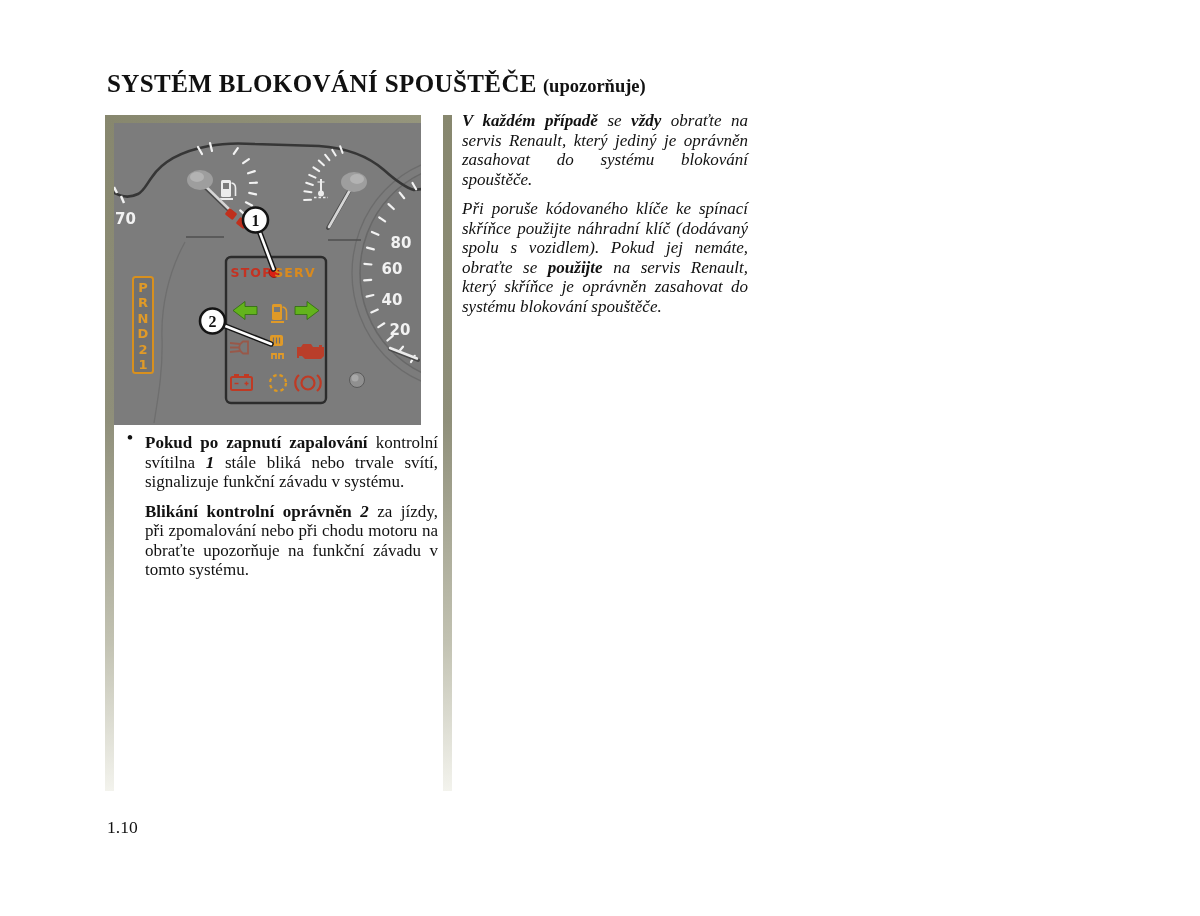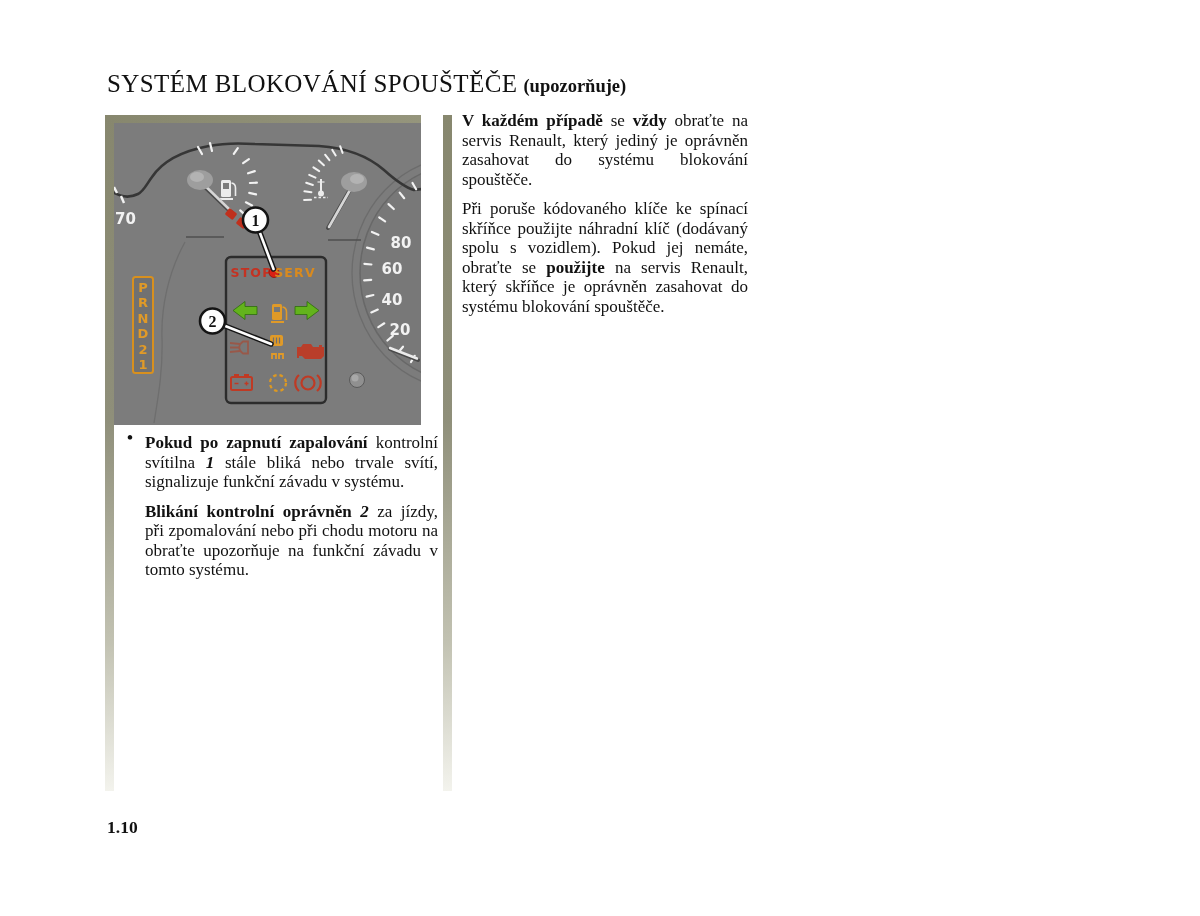--- a/index.html
+++ b/index.html
@@ -2,43 +2,43 @@
 <html><head>
 <meta charset="utf-8">
 <style>
   html,body { margin:0; padding:0; background:#ffffff; }
   .page {
     position:relative; width:1200px; height:916px; background:#ffffff;
     font-family:"Liberation Serif","DejaVu Serif",serif; color:#111;
     overflow:hidden;
   }
   .title { position:absolute; left:107px; top:70px; white-space:nowrap; }
-  .title .t1 { font-size:25px; font-weight:normal; letter-spacing:.4px; }
+  .title .t1 { font-size:25px; font-weight:bold; letter-spacing:.4px; }
   .title .t2 { font-size:18.5px; font-weight:bold; margin-left:6px; }
 
   .frame-top { position:absolute; left:105px; top:115px; width:316px; height:8px;
     background:linear-gradient(90deg,#87876e,#95957c); }
   .frame-left, .divider { position:absolute; top:115px; width:9px; height:676px;
     background:linear-gradient(180deg,#87876e 0%,#8f8f7a 45%,#c2c2b2 78%,#f3f3ed 100%); }
   .frame-left { left:105px; }
   .divider   { left:443px; }
 
   .figure { position:absolute; left:114px; top:123px; width:307px; height:302px; }
 
   .left-text { position:absolute; left:127px; top:429px; width:311px;
     font-size:17px; line-height:19.5px; }
   .left-text .head { position:relative; padding-left:18px; font-weight:bold; margin:0 0 4px 0; }
   .left-text .bullet { position:absolute; left:0; top:-1px; font-weight:bold; }
   .left-text p { margin:0 0 10px 0; padding-left:18px; text-align:justify; }
   .right-col { position:absolute; left:462px; top:111px; width:286px;
     font-size:17px; line-height:19.5px; }
-  .right-col p { margin:0 0 10px 0; text-align:justify; }
+  .right-col p { margin:0 0 10px 0; text-align:justify;font-style:italic; }
   b { font-weight:bold; }
   .ref { font-weight:bold; font-style:italic; }
-  .pagenum { position:absolute; left:107px; top:817px; font-size:17.5px; font-weight:bold; }
+  .pagenum { position:absolute; left:107px; top:817px; font-size:17.5px; font-weight:normal; }
 
   .fig-label   { font-family:"DejaVu Sans",sans-serif; font-weight:bold; fill:#f2f2f2; font-size:15px; }
   .panel-label { font-family:"DejaVu Sans",sans-serif; font-weight:bold; font-size:12.5px; letter-spacing:1.2px; }
   .gear-letter { font-family:"DejaVu Sans",sans-serif; font-weight:bold; font-size:13px; fill:#e09a28; }
   .callout-num { font-family:"Liberation Serif","DejaVu Serif",serif; font-weight:bold; font-size:16px; fill:#101010; }
 </style>
 </head>
 <body>
 
 <div class="page">

